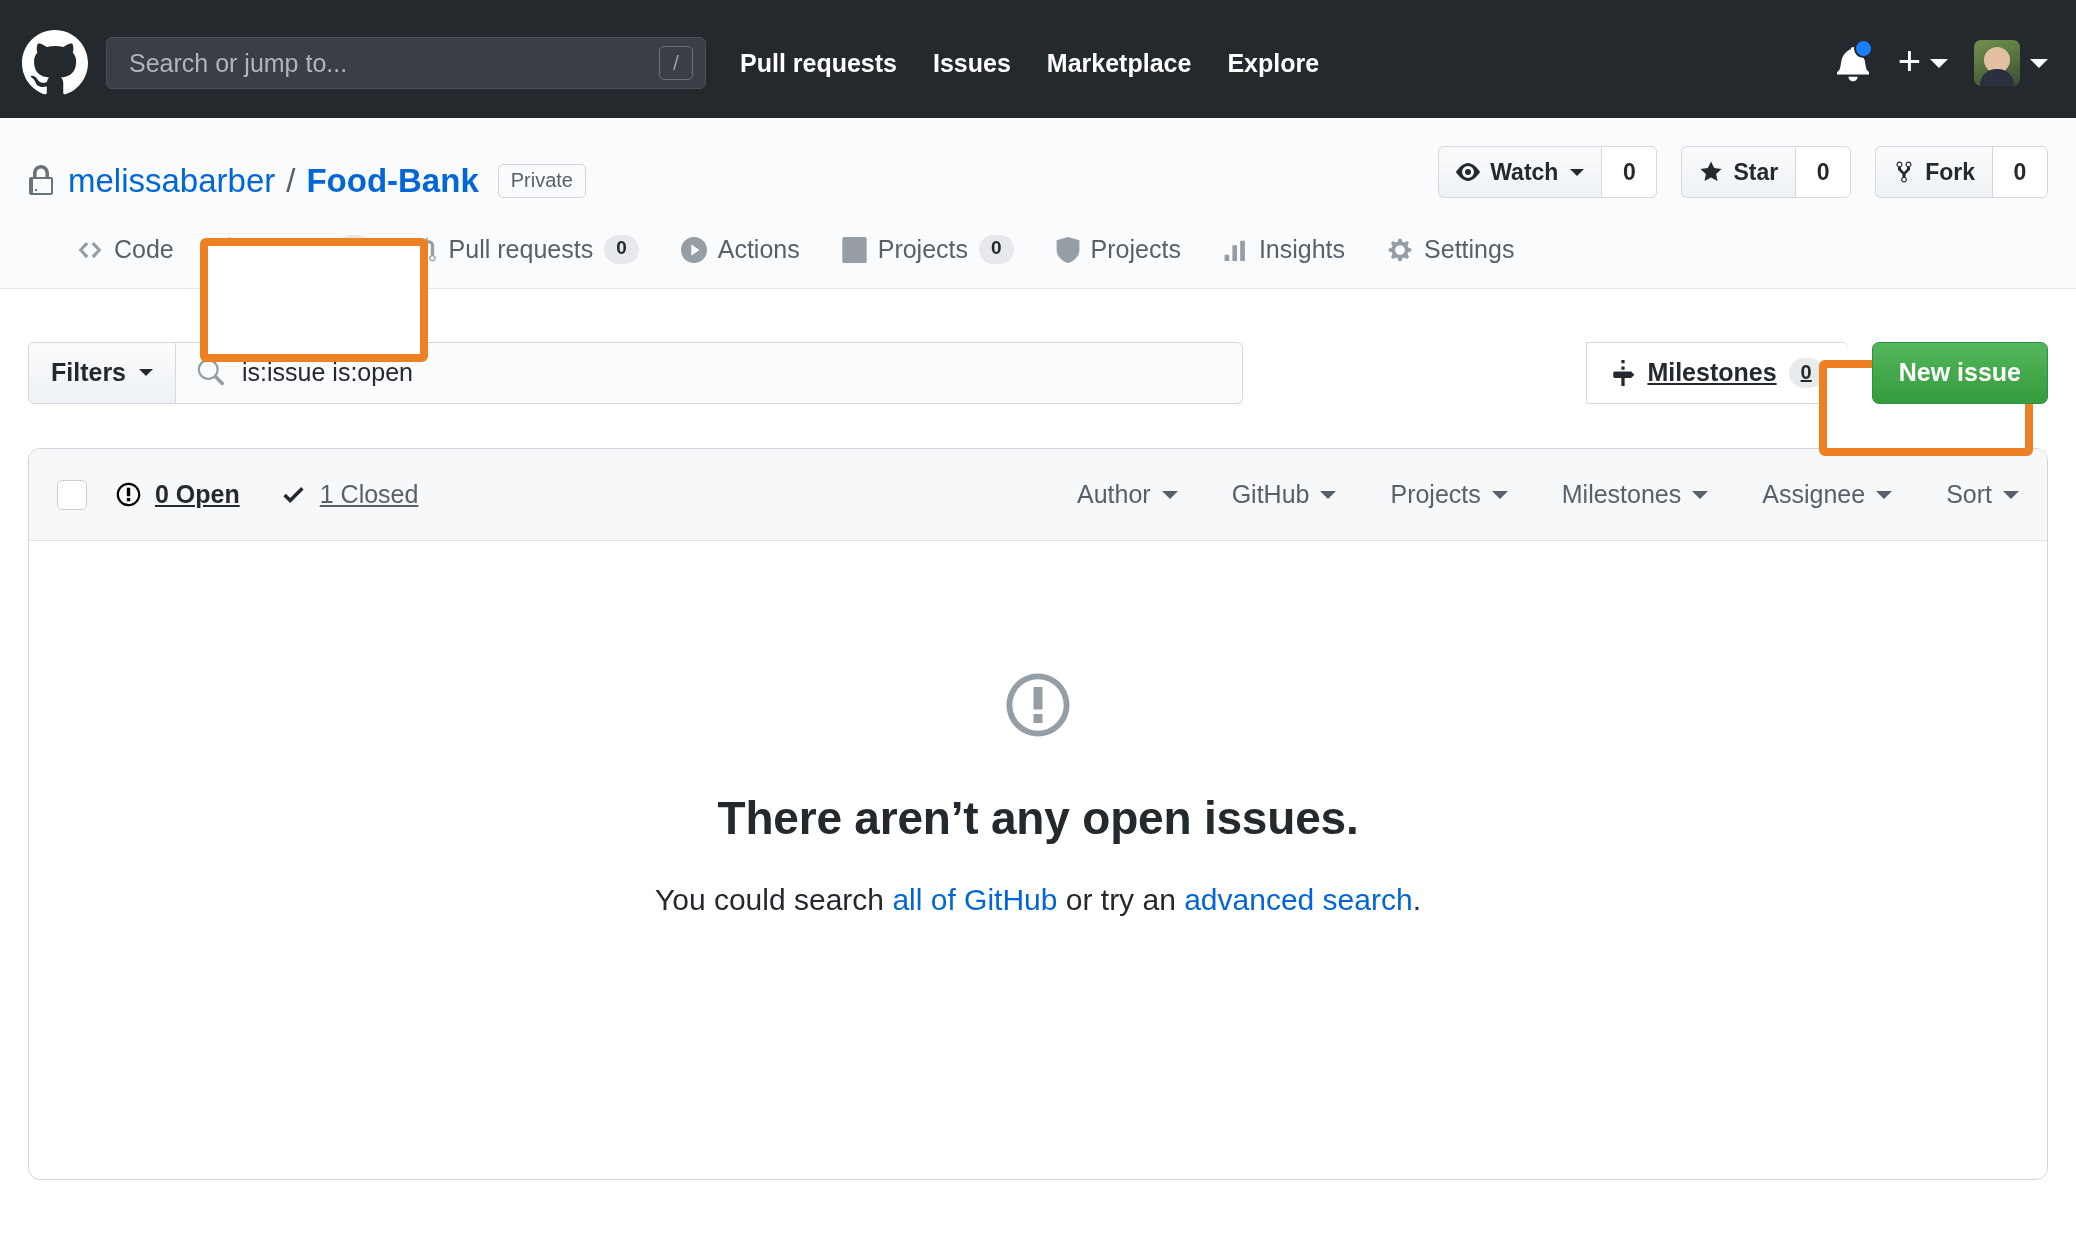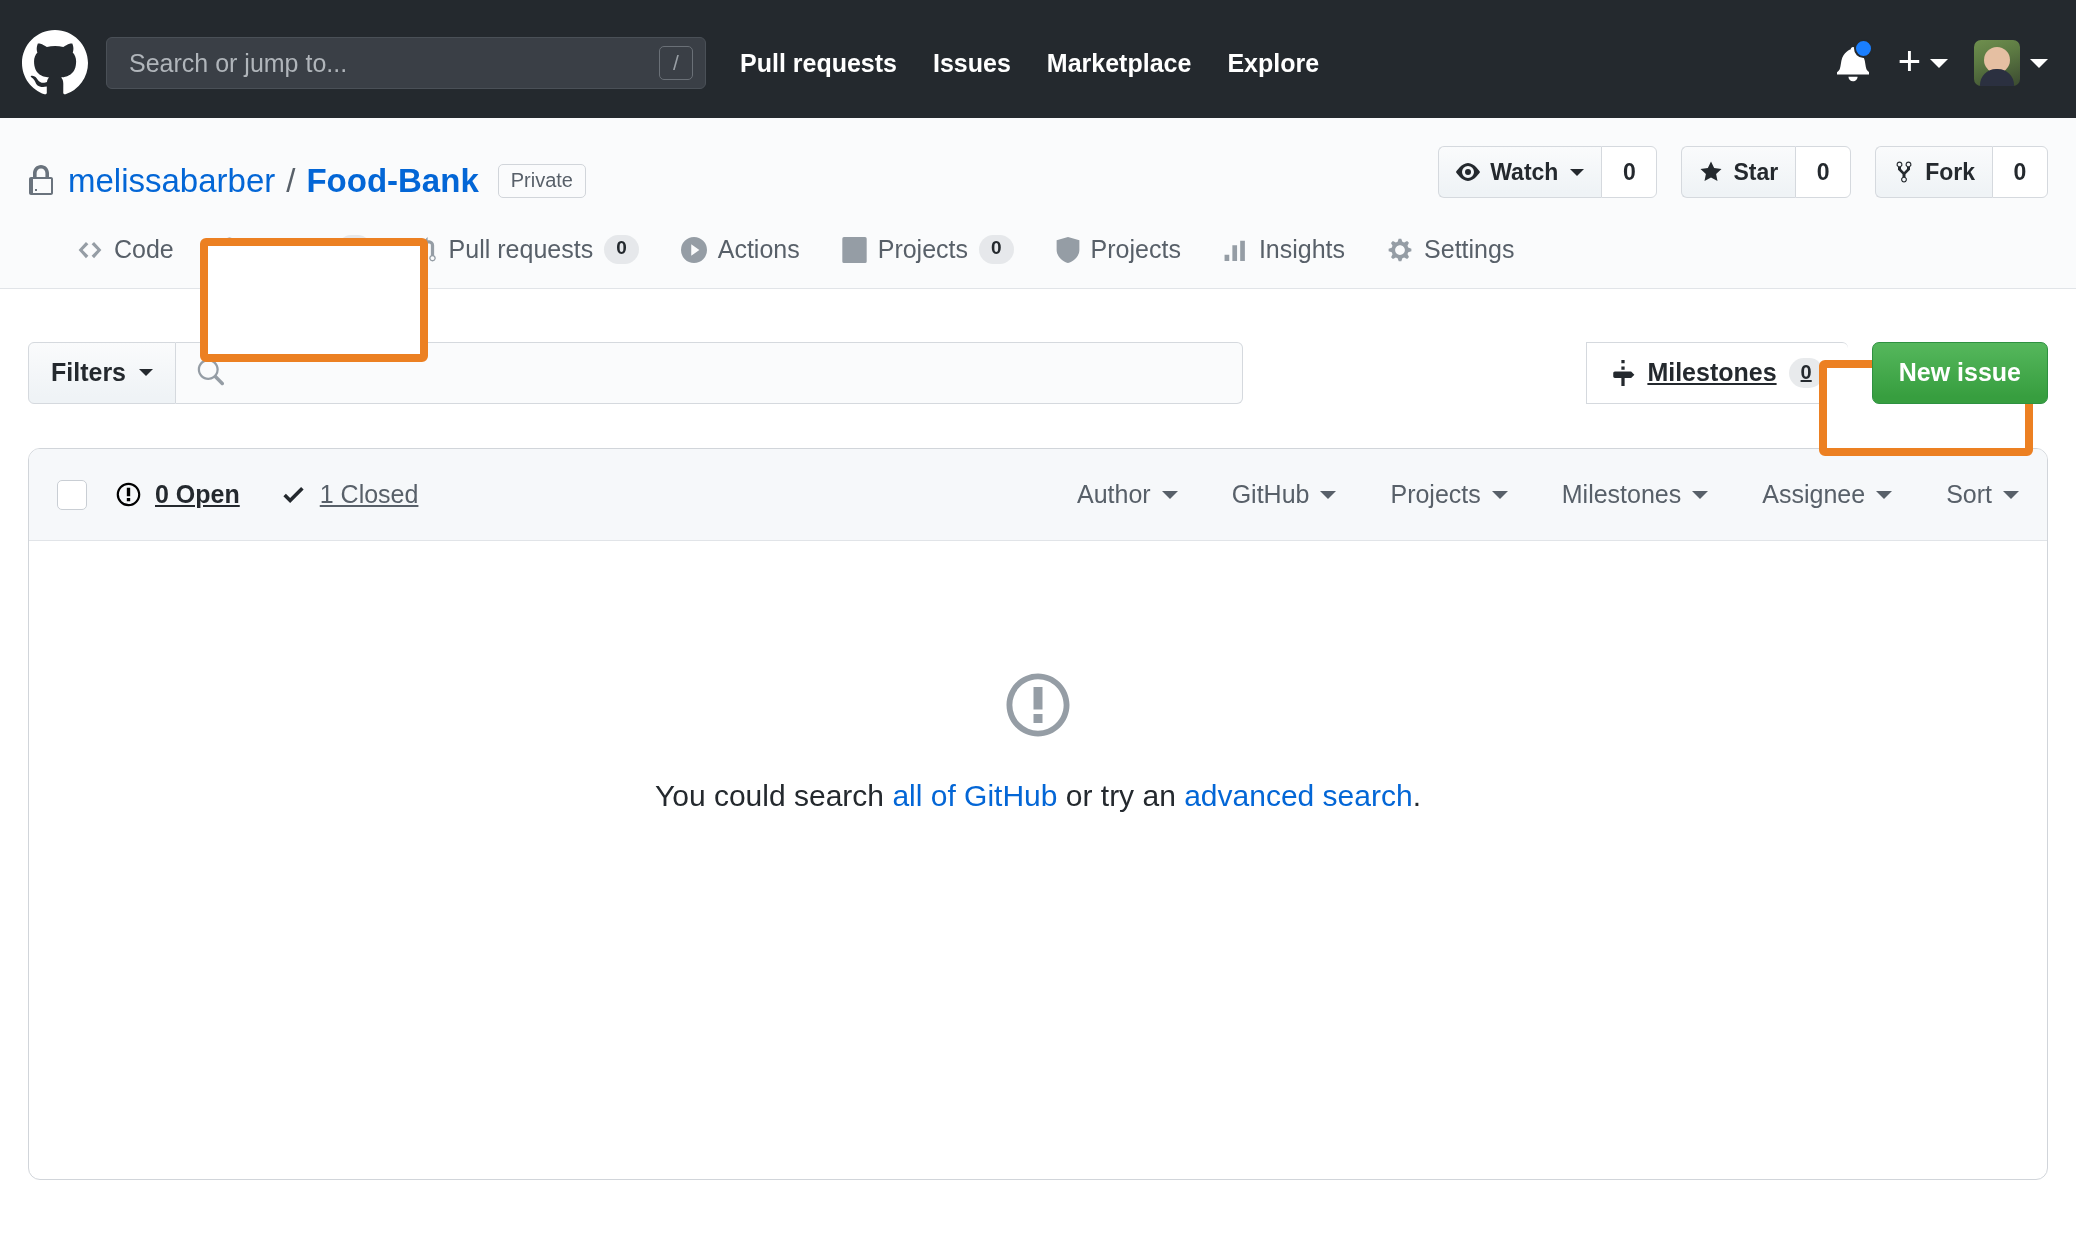--- a/index.html
+++ b/index.html
@@ -583,20 +583,21 @@
       <button class="filters-btn">
         <span>Filters</span>
         <span class="mini-caret"></span>
       </button>
       <div class="search-field">
         <span>
           <svg width="28" height="28" viewBox="0 0 16 16" aria-hidden="true">
               <path d="M15.7 13.3l-3.81-3.83A5.93 5.93 0 0 0 13 6c0-3.31-2.69-6-6-6S1 2.69 1 6s2.69 6 6 6c1.3 0 2.48-.41 3.47-1.11l3.83 3.81c.19.2.45.3.7.3.25 0 .52-.09.7-.3a.996.996 0 0 0 0-1.41v.01zM7 10.7c-2.59 0-4.7-2.11-4.7-4.7 0-2.59 2.11-4.7 4.7-4.7 2.59 0 4.7 2.11 4.7 4.7 0 2.59-2.11 4.7-4.7 4.7z"></path>
             </svg>
         </span>
+        <input class="issue-query" type="text" placeholder="Search all issues" value="is:issue is:open" style="">
       </div>
     </div>
 
     <div class="toolbar-right">
       <div class="lm-group">
         <a class="lm-btn" href="#">
           <span>
             <svg width="24" height="26" viewBox="0 0 14 16" aria-hidden="true">
                 <path d="M8 2H6V0h2v2zm4 5H2c-.55 0-1 .45-1 1v2c0 .55.45 1 1 1h10l2-2-2-2zM8 4H6v2h2V4zM6 16h2V8H6v8z"></path>
               </svg>
@@ -659,20 +660,21 @@
         </span>
       </div>
     </div>
 
     <div class="blankslate">
       <span class="blankslate-icon">
         <svg width="72" height="72" viewBox="0 0 14 16" aria-hidden="true" style="fill:#959da5">
             <path d="M7 2.3c3.14 0 5.7 2.56 5.7 5.7s-2.56 5.7-5.7 5.7A5.71 5.71 0 0 1 1.3 8c0-3.14 2.56-5.7 5.7-5.7zM7 1C3.14 1 0 4.14 0 8s3.14 7 7 7 7-3.14 7-7-3.14-7-7-7zm1 3H6v5h2V4zm0 6H6v2h2v-2z"></path>
           </svg>
       </span>
+      <div class="blankslate-title">There aren’t any open issues.</div>
       <div class="blankslate-sub">
         <span>You could search </span><a href="#">all of GitHub</a><span> or try an </span><a href="#">advanced search</a><span>.</span>
       </div>
     </div>
   </div>
 </div>
 
 <div class="hl-box" id="hl-issues-tab"></div>
 <div class="hl-box" id="hl-new-issue"></div>
 

